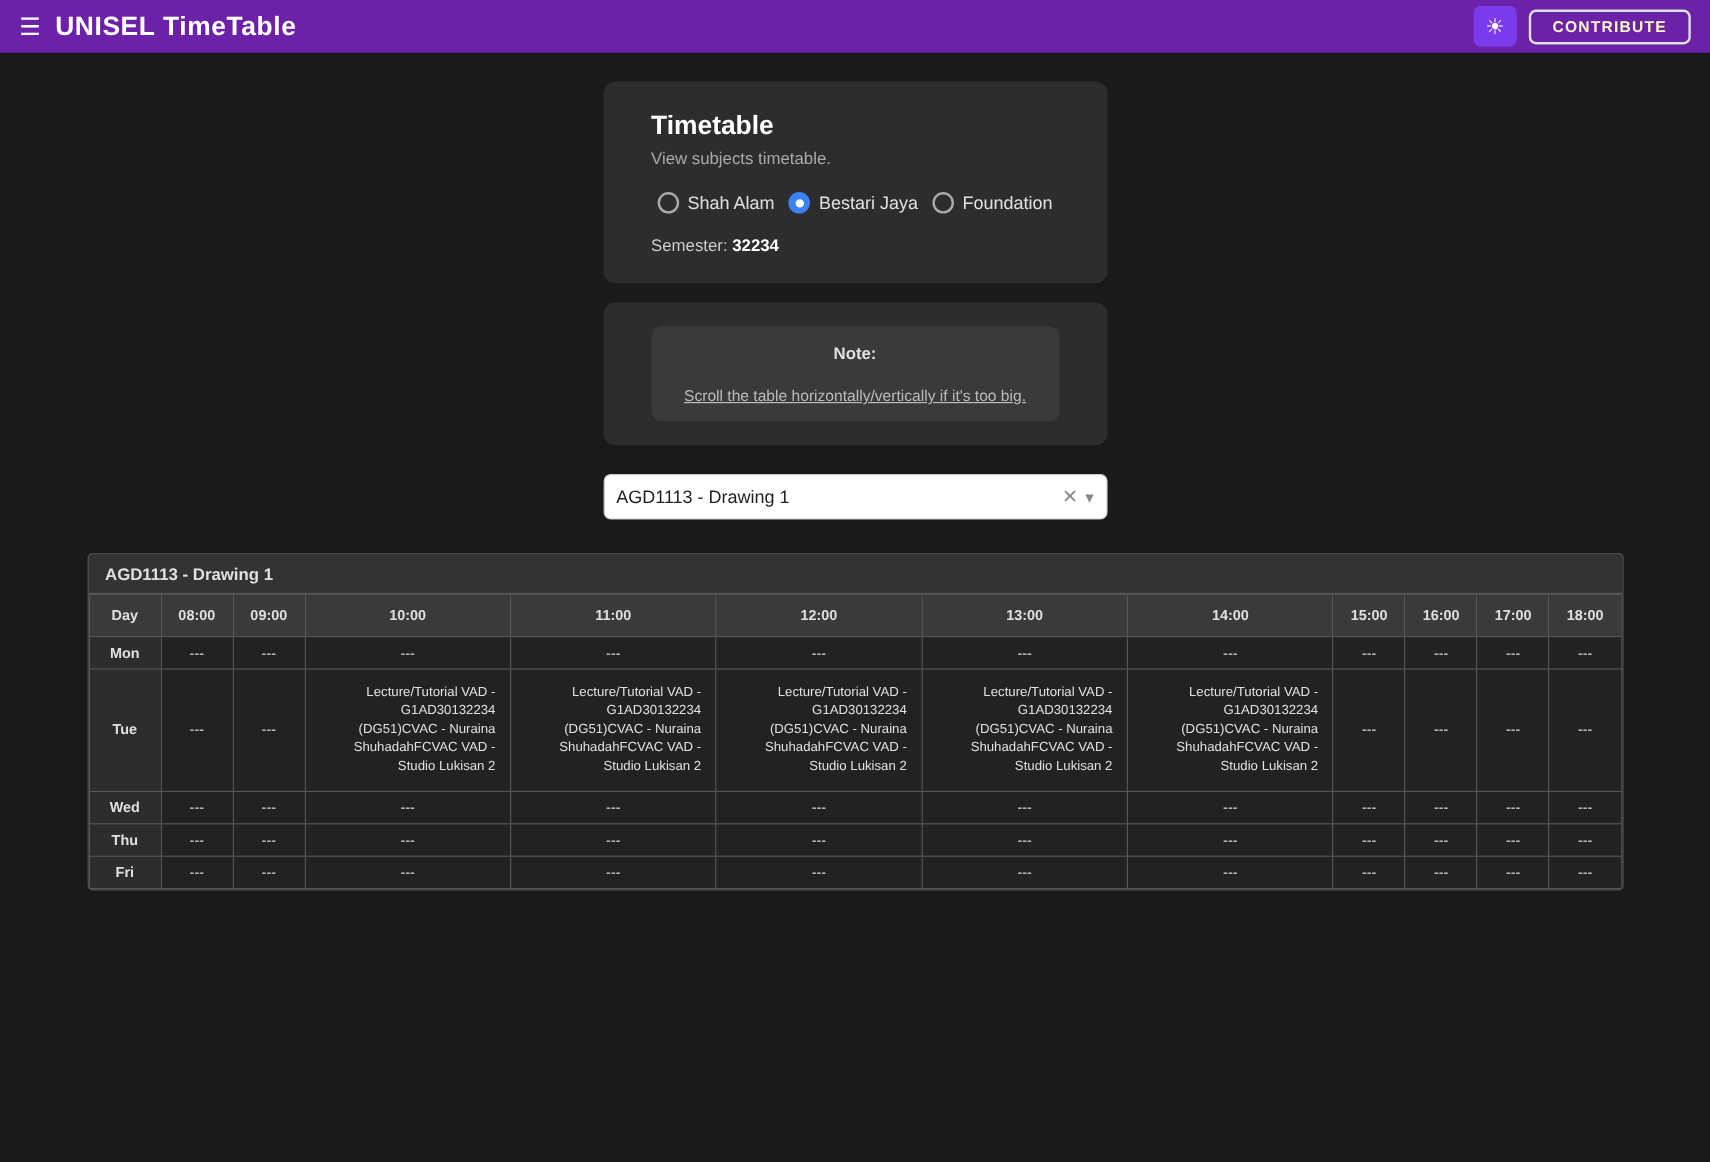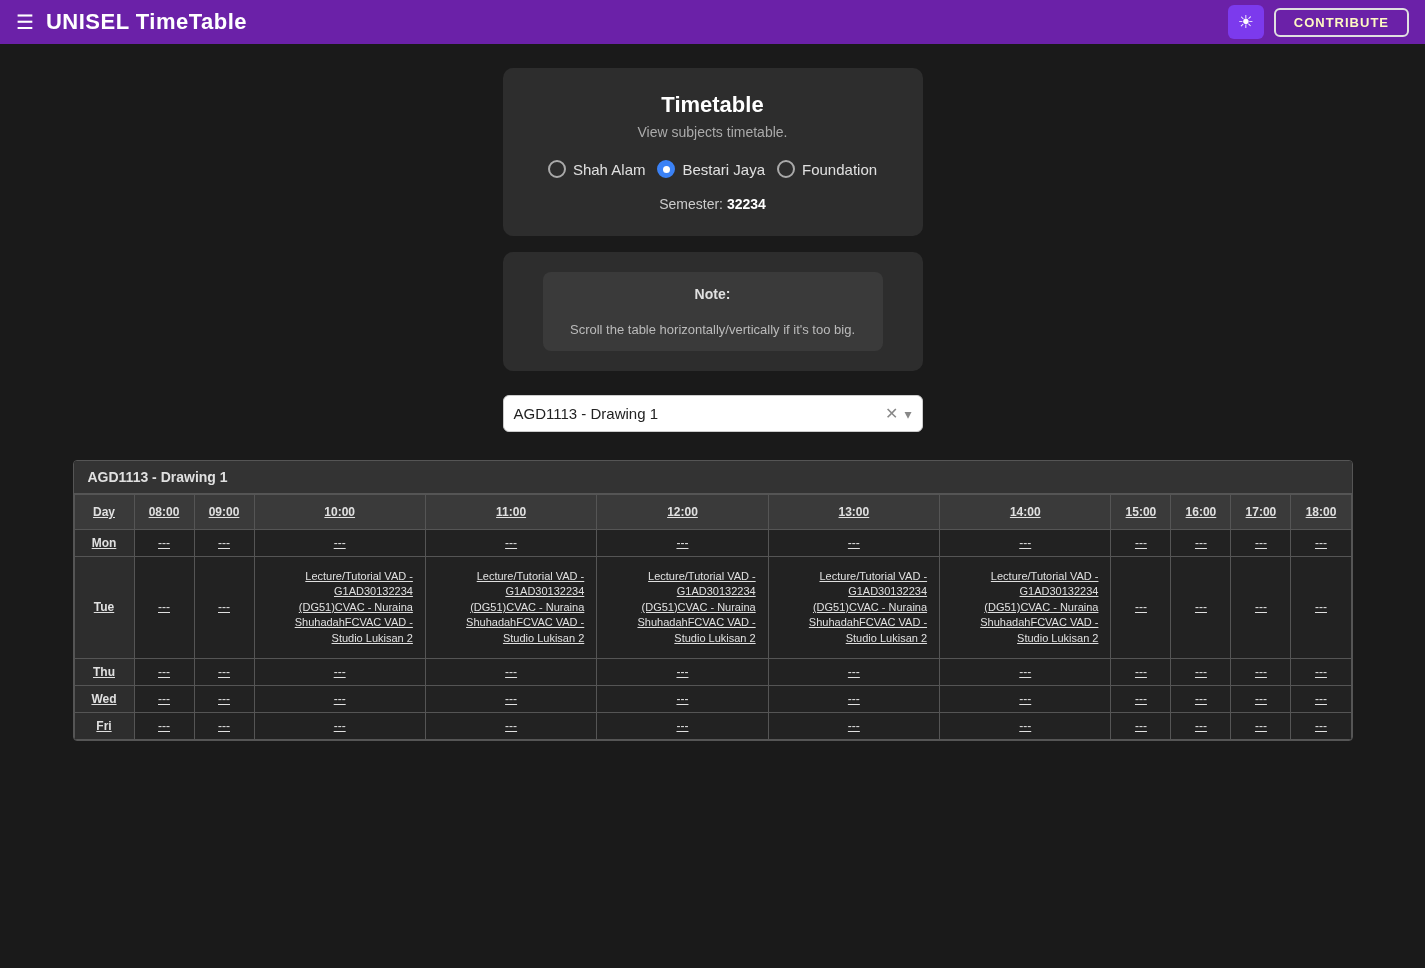--- a/index.html
+++ b/index.html
@@ -71,21 +71,20 @@
       align-items: center;
       padding: 24px 20px;
     }
 
     
     .timetable-card {
       background-color: #2d2d2d;
       border-radius: 10px;
       padding: 24px 40px;
       width: 420px;
-      text-align: center;
       margin-bottom: 16px;
     }
     .timetable-card h2 {
       font-size: 22px;
       font-weight: 700;
       margin-bottom: 6px;
       color: #fff;
     }
     .timetable-card .subtitle {
       font-size: 14px;
@@ -154,20 +153,21 @@
     }
     .note-inner .note-title {
       font-weight: 700;
       font-size: 14px;
       margin-bottom: 20px;
       color: #e0e0e0;
     }
     .note-inner .note-body {
       font-size: 13px;
       color: #bbb;
+      text-decoration: underline;
     }
 
     
     .subject-selector-wrap {
       width: 420px;
       margin-bottom: 28px;
     }
     .subject-select-box {
       display: flex;
       align-items: center;
@@ -208,21 +208,20 @@
       background-color: #333;
       padding: 8px 14px;
       font-size: 14px;
       font-weight: 600;
       color: #e0e0e0;
       border-bottom: 1px solid #555;
     }
     .timetable-table {
       width: 100%;
       border-collapse: collapse;
-      text-decoration: underline;
     }
     .timetable-table th, .timetable-table td {
       border: 1px solid #555;
       text-align: center;
       vertical-align: middle;
       font-size: 12px;
       color: #e0e0e0;
     }
     .timetable-table thead th {
       background-color: #3a3a3a;
@@ -350,35 +349,35 @@
             <td class="event-cell">Lecture/Tutorial VAD - G1AD30132234 (DG51)CVAC - Nuraina ShuhadahFCVAC VAD - Studio Lukisan 2</td>
             <td class="event-cell">Lecture/Tutorial VAD - G1AD30132234 (DG51)CVAC - Nuraina ShuhadahFCVAC VAD - Studio Lukisan 2</td>
             <td class="event-cell">Lecture/Tutorial VAD - G1AD30132234 (DG51)CVAC - Nuraina ShuhadahFCVAC VAD - Studio Lukisan 2</td>
             <td class="event-cell">Lecture/Tutorial VAD - G1AD30132234 (DG51)CVAC - Nuraina ShuhadahFCVAC VAD - Studio Lukisan 2</td>
             <td class="dash-cell">---</td>
             <td class="dash-cell">---</td>
             <td class="dash-cell">---</td>
             <td class="dash-cell">---</td>
           </tr>
           <tr>
-            <td class="day-col">Thu</td>
+            <td class="day-col">Wed</td>
             <td class="dash-cell">---</td>
             <td class="dash-cell">---</td>
             <td class="dash-cell">---</td>
             <td class="dash-cell">---</td>
             <td class="dash-cell">---</td>
             <td class="dash-cell">---</td>
             <td class="dash-cell">---</td>
             <td class="dash-cell">---</td>
             <td class="dash-cell">---</td>
             <td class="dash-cell">---</td>
             <td class="dash-cell">---</td>
           </tr>
           <tr>
-            <td class="day-col">Wed</td>
+            <td class="day-col">Thu</td>
             <td class="dash-cell">---</td>
             <td class="dash-cell">---</td>
             <td class="dash-cell">---</td>
             <td class="dash-cell">---</td>
             <td class="dash-cell">---</td>
             <td class="dash-cell">---</td>
             <td class="dash-cell">---</td>
             <td class="dash-cell">---</td>
             <td class="dash-cell">---</td>
             <td class="dash-cell">---</td>

